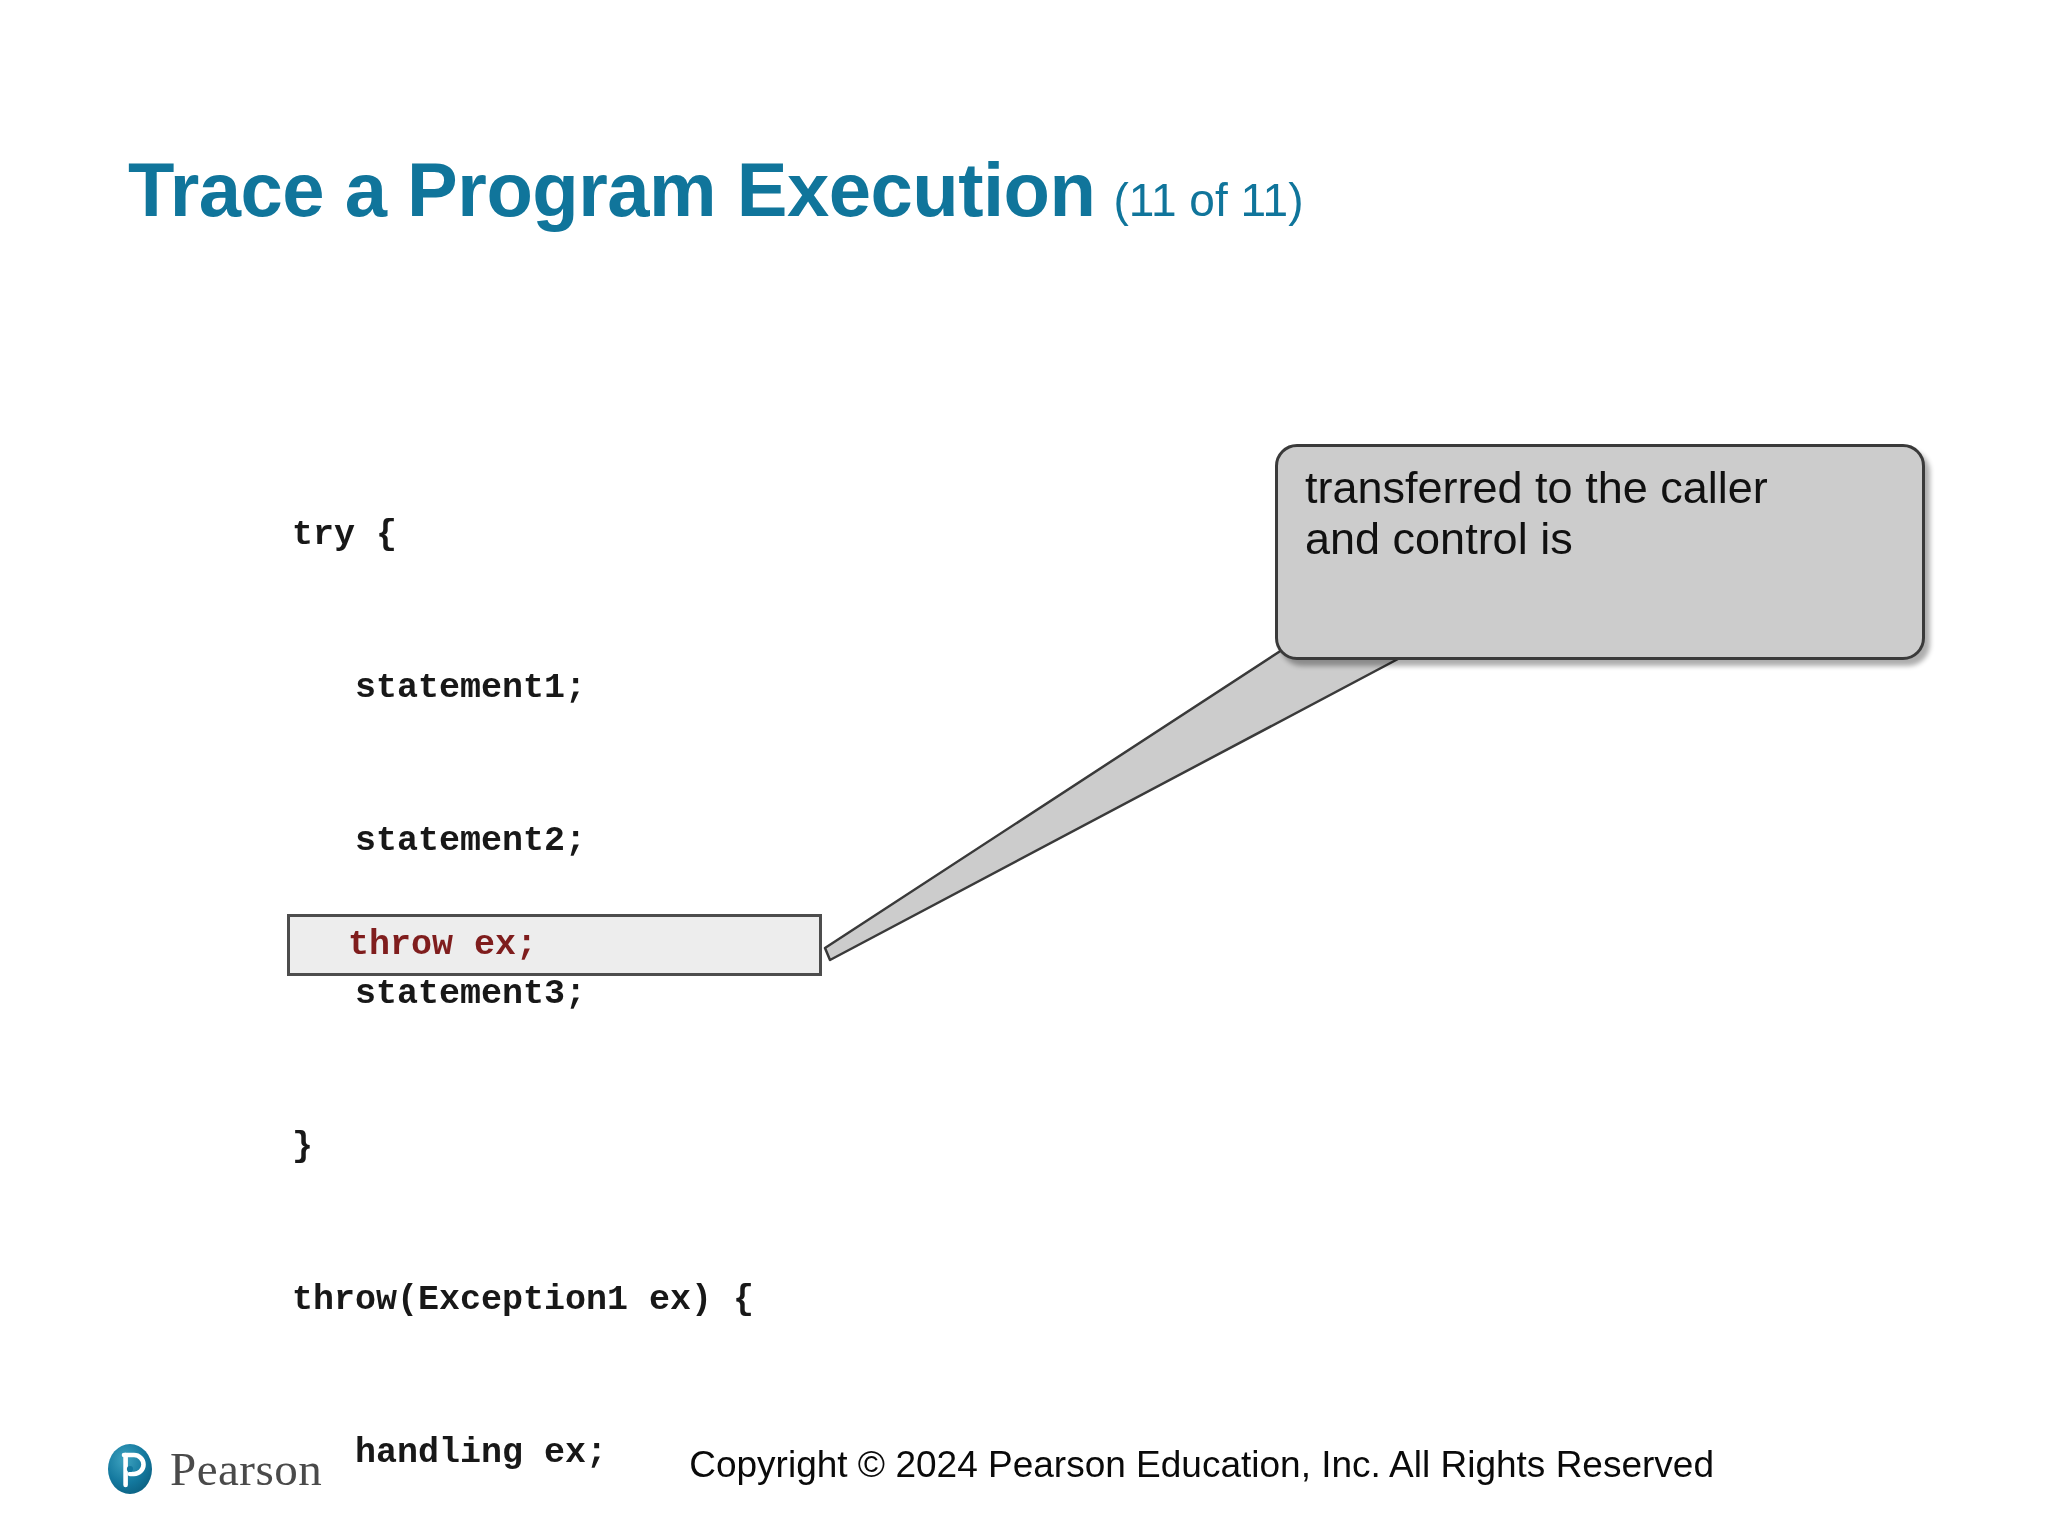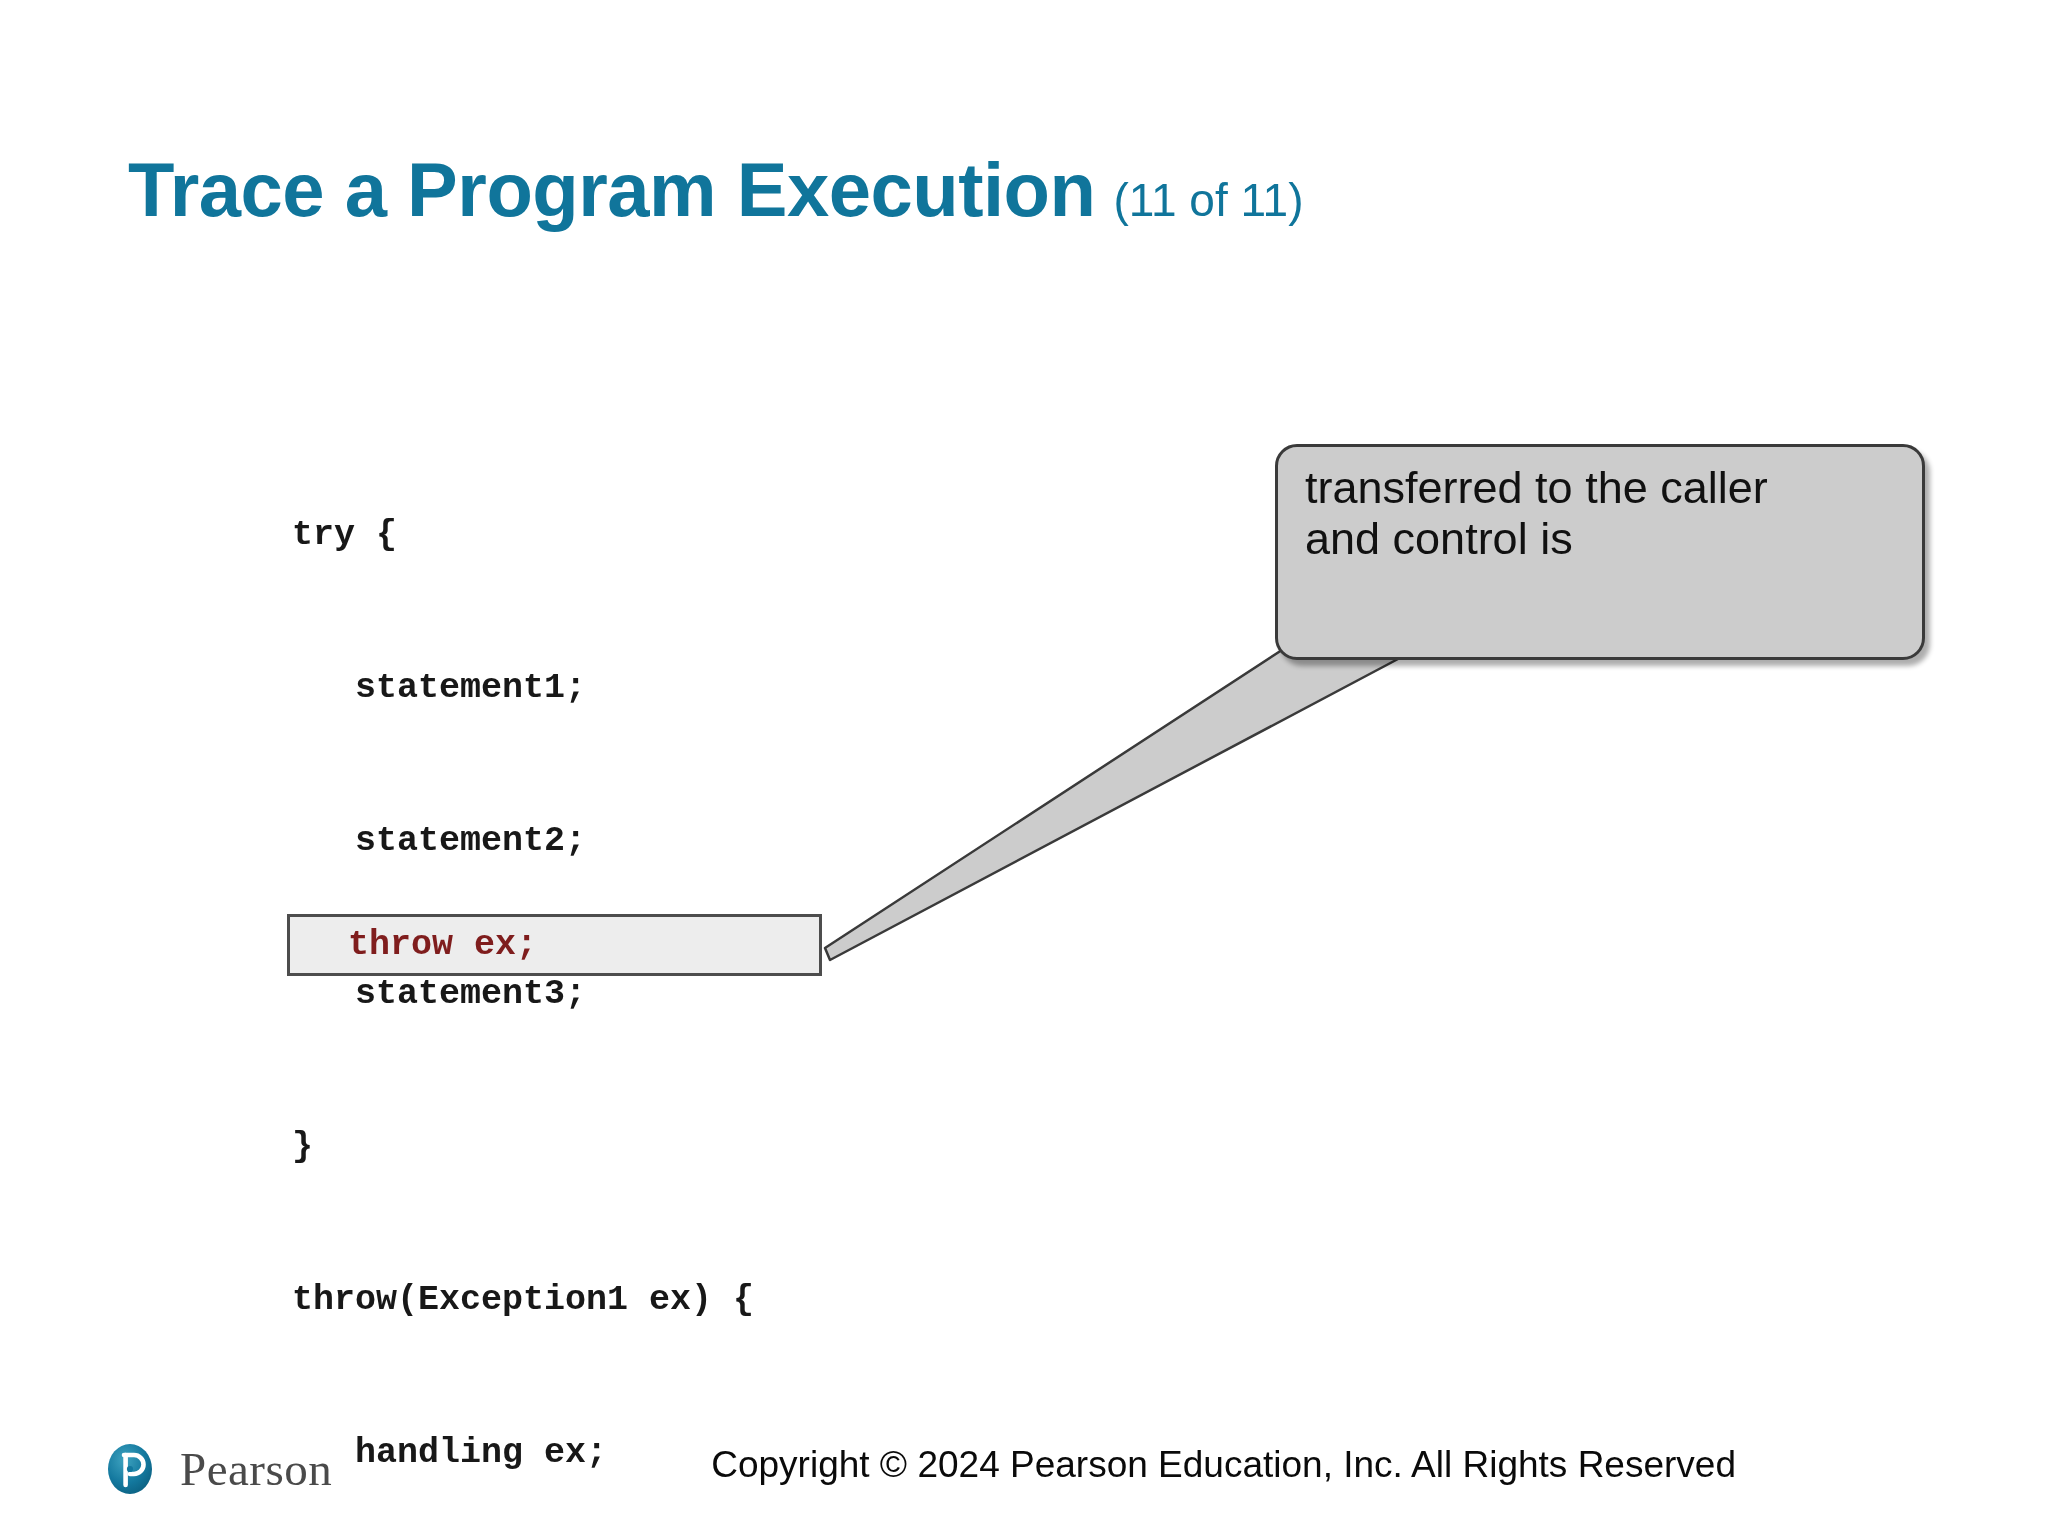--- a/index.html
+++ b/index.html
@@ -15,21 +15,20 @@
     font-family: "Liberation Sans", sans-serif;
   }
 
   
   #slide {
     position: absolute;
     left: 0; top: 0;
     width: 1780px;
     height: 1536px;
     background: #ffffff;
-    padding-left: 22px;
   }
 
   
   #title-block {
     position: absolute;
     left: 128px;
     top: 152px;
     white-space: nowrap;
     line-height: 1;
   }
@@ -123,21 +122,21 @@
   }
   #callout-text div { white-space: nowrap; }
 
   
   #pearson-logo {
     position: absolute;
     left: 104px;
     top: 1443px;
     display: flex;
     align-items: center;
-    gap: 24px;
+    gap: 14px;
   }
   #pearson-mark {
     width: 52px;
     height: 52px;
     flex: none;
   }
   #pearson-word {
     font-family: "Liberation Serif", "DejaVu Serif", serif;
     font-size: 47px;
     color: #4A4A4A;

